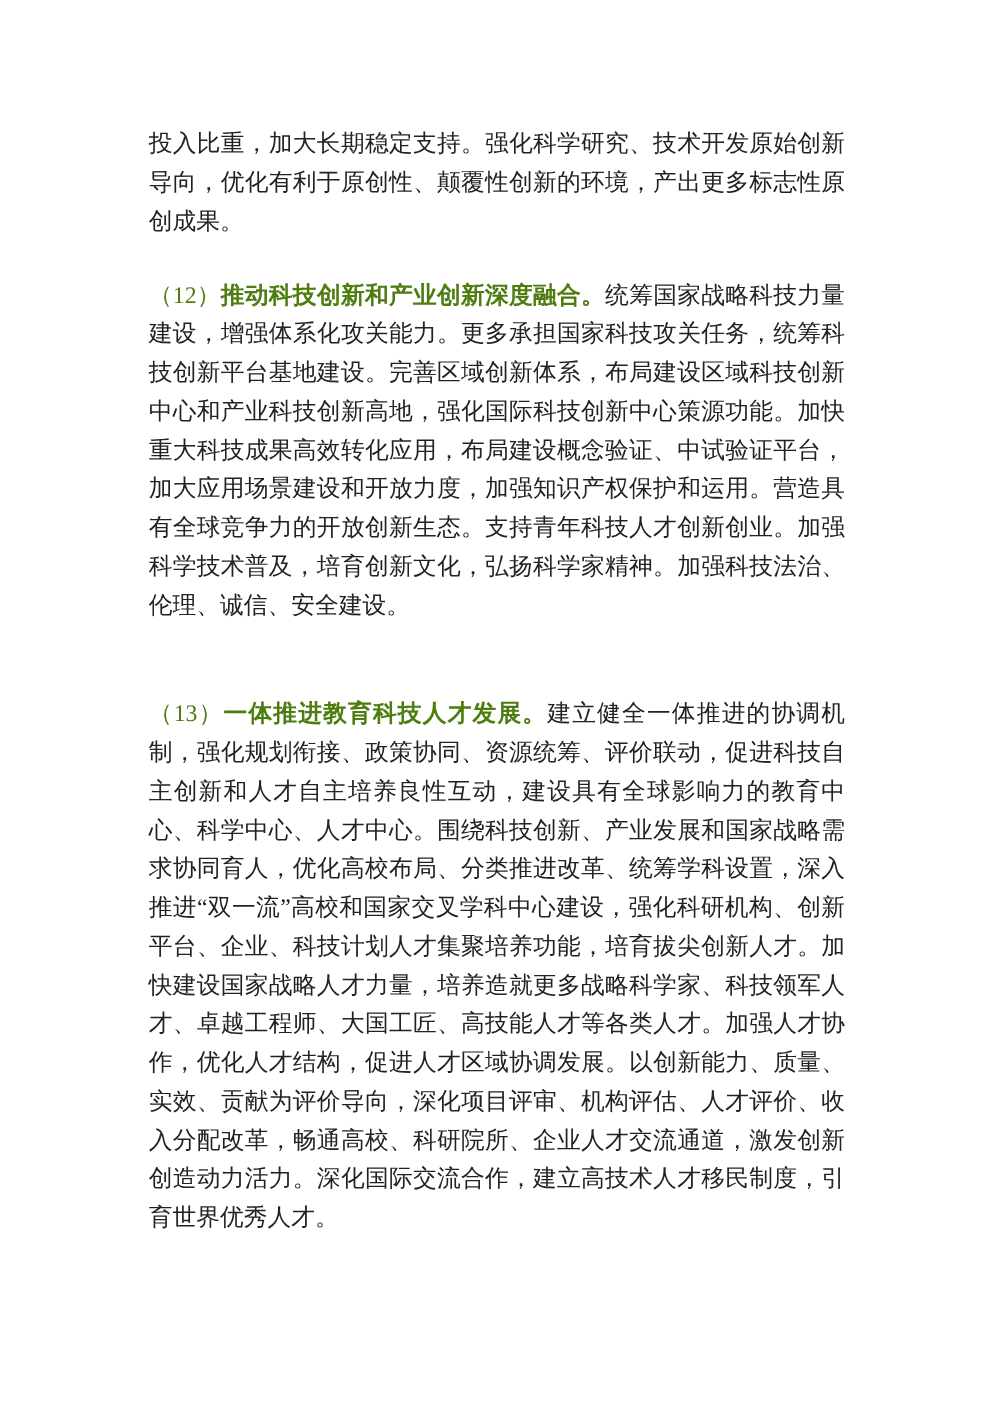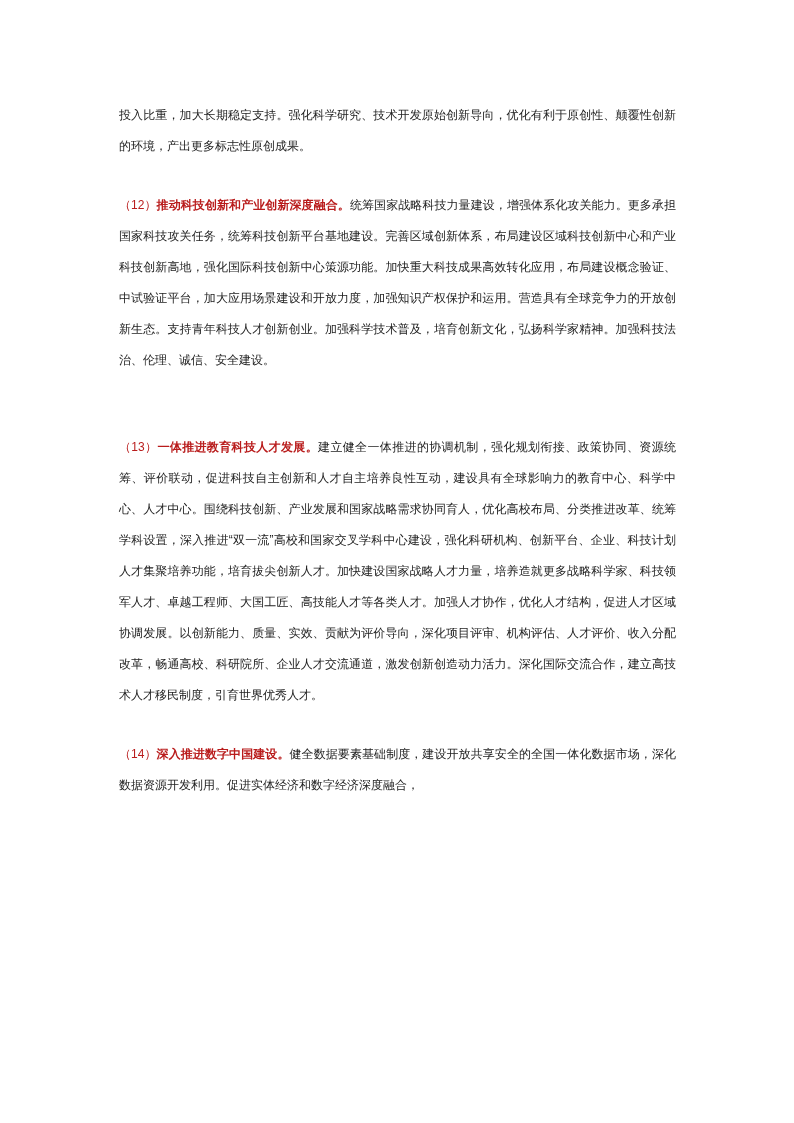--- a/index.html
+++ b/index.html
@@ -2,30 +2,30 @@
 <html><head>
 <meta charset="utf-8">
 <style>
   html, body { margin: 0; padding: 0; background: #ffffff; }
   body { width: 794px; height: 1123px; position: relative; overflow: hidden; }
   .page {
     position: absolute;
     left: 119px;
     top: 100px;
     width: 557px;
-    font-family: Liberation Sans, sans-serif;
-    font-size: 12px;
+    font-family: Liberation Serif, serif;
+    font-size: 19px;
     line-height: 31px;
     color: #222222;
     text-align: justify;
     text-justify: inter-character;
   }
   .para { margin: 0; }
   .gap { height: 28px; }
-  .heading { color: #b91c1c; font-weight: bold; }
+  .heading { color: #4d7c0f; font-weight: bold; }
   .heading .num { font-weight: normal; }
 </style>
 </head>
 <body>
 
 <div class="page">
 
   <p class="para">
     <span>投入比重，加大长期稳定支持。强化科学研究、技术开发原始创新导向，优化有利于原创性、颠覆性创新的环境，产出更多标志性原创成果。</span>
   </p>
@@ -40,17 +40,14 @@
 
 
   <div class="gap"></div>
 
   <p class="para">
     <span class="heading"><span class="num">（13）</span><span>一体推进教育科技人才发展。</span></span><span>建立健全一体推进的协调机制，强化规划衔接、政策协同、资源统筹、评价联动，促进科技自主创新和人才自主培养良性互动，建设具有全球影响力的教育中心、科学中心、人才中心。围绕科技创新、产业发展和国家战略需求协同育人，优化高校布局、分类推进改革、统筹学科设置，深入推进“双一流”高校和国家交叉学科中心建设，强化科研机构、创新平台、企业、科技计划人才集聚培养功能，培育拔尖创新人才。加快建设国家战略人才力量，培养造就更多战略科学家、科技领军人才、卓越工程师、大国工匠、高技能人才等各类人才。加强人才协作，优化人才结构，促进人才区域协调发展。以创新能力、质量、实效、贡献为评价导向，深化项目评审、机构评估、人才评价、收入分配改革，畅通高校、科研院所、企业人才交流通道，激发创新创造动力活力。深化国际交流合作，建立高技术人才移民制度，引育世界优秀人才。</span>
   </p>
 
   <div class="gap"></div>
 
-  <p class="para">
-    <span class="heading"><span class="num">（14）</span><span>深入推进数字中国建设。</span></span><span>健全数据要素基础制度，建设开放共享安全的全国一体化数据市场，深化数据资源开发利用。促进实体经济和数字经济深度融合，</span>
-  </p>
 
 </div>
 
 </body></html>

